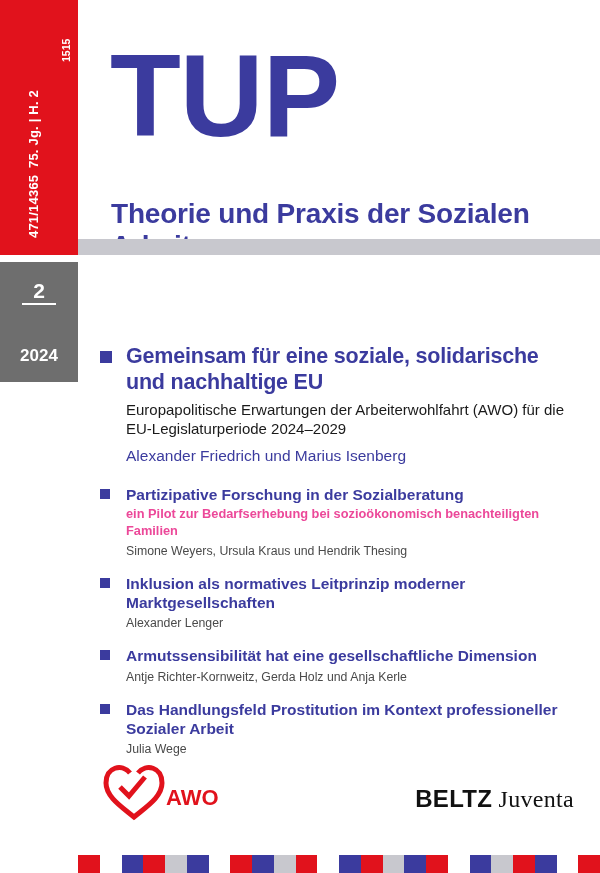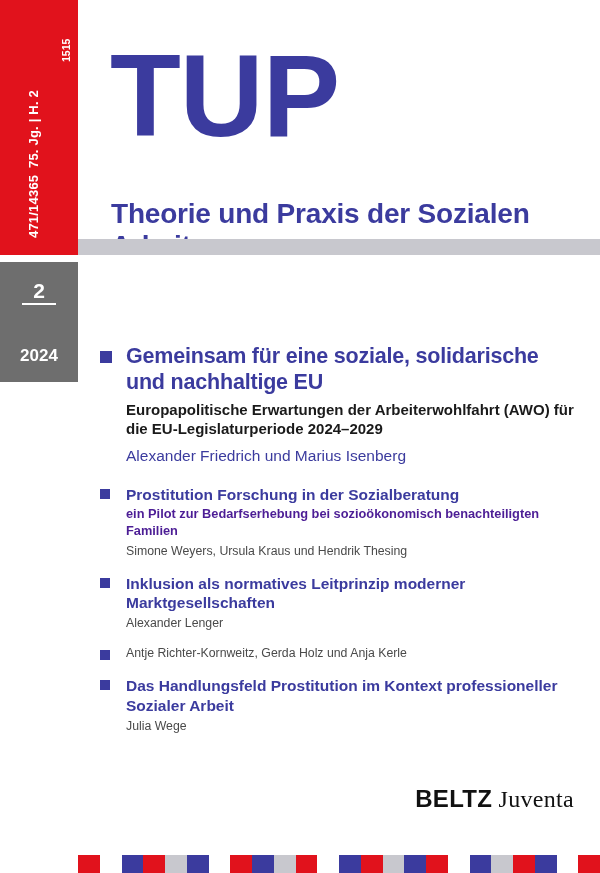--- a/index.html
+++ b/index.html
@@ -156,41 +156,41 @@
   }
   .lead .title {
     font-size: 21.5px;
     font-weight: bold;
     color: #3b3b9e;
     line-height: 1.2;
     letter-spacing: -0.2px;
   }
   .lead .sub {
     font-size: 15px;
-    font-weight: bold;
+    font-weight: normal;
     color: #1a1a1a;
     line-height: 1.28;
     margin-top: 4px;
   }
   .lead .authors {
     font-size: 15.5px;
     color: #3b3b9e;
     margin-top: 9px;
   }
 
   .item .title {
     font-size: 15.5px;
     font-weight: bold;
     color: #3b3b9e;
     line-height: 1.25;
   }
   .item .sub {
     font-size: 12.8px;
     font-weight: bold;
-    color: #4c1d95;
+    color: #ec4899;
     line-height: 1.3;
     margin-top: 2px;
   }
   .item .authors {
     font-size: 12.3px;
     color: #4a4a4a;
     margin-top: 4px;
   }
   .item { margin-bottom: 16px; }
   .item .bullet { top: 4px; width: 10px; height: 10px; }
@@ -274,44 +274,52 @@
 
     <div class="article lead">
       <span class="bullet"></span>
       <div class="title">Gemeinsam für eine soziale, solidarische und nachhaltige EU</div>
       <div class="sub">Europapolitische Erwartungen der Arbeiterwohlfahrt (AWO) für die EU-Legislaturperiode 2024–2029</div>
       <div class="authors">Alexander Friedrich und Marius Isenberg</div>
     </div>
 
     <div class="article item">
       <span class="bullet"></span>
-      <div class="title">Prostitution Forschung in der Sozialberatung</div>
+      <div class="title">Partizipative Forschung in der Sozialberatung</div>
       <div class="sub">ein Pilot zur Bedarfserhebung bei sozioökonomisch benachteiligten Familien</div>
       <div class="authors">Simone Weyers, Ursula Kraus und Hendrik Thesing</div>
     </div>
 
     <div class="article item">
       <span class="bullet"></span>
       <div class="title">Inklusion als normatives Leitprinzip moderner Marktgesellschaften</div>
       <div class="authors">Alexander Lenger</div>
     </div>
 
     <div class="article item">
       <span class="bullet"></span>
+      <div class="title">Armutssensibilität hat eine gesellschaftliche Dimension</div>
       <div class="authors">Antje Richter-Kornweitz, Gerda Holz und Anja Kerle</div>
     </div>
 
     <div class="article item">
       <span class="bullet"></span>
       <div class="title">Das Handlungsfeld Prostitution im Kontext professioneller Sozialer Arbeit</div>
       <div class="authors">Julia Wege</div>
     </div>
 
   </div>
 
+  <div class="awo">
+    <svg width="130" height="58" viewBox="0 0 130 58">
+      <path d="M30 10 C22 0, 6 4, 6 20 C6 34, 22 44, 34 54 C46 44, 62 34, 62 20 C62 4, 46 0, 38 10" fill="none" stroke="#e1121c" stroke-width="5"></path>
+      <path d="M20 24 l9 9 l16 -19" fill="none" stroke="#e1121c" stroke-width="5"></path>
+      <text x="66" y="42" font-family="Liberation Sans, sans-serif" font-size="22" font-weight="bold" fill="#e1121c">AWO</text>
+    </svg>
+  </div>
 
   <div class="beltz">
     <span class="b1">BELTZ</span><span class="b2"> Juventa</span>
   </div>
 
   <div class="strip-left"></div>
   <div class="strip" id="strip">
       <span style="background: rgb(225, 18, 28);"></span>
       <span style="background: rgb(255, 255, 255);"></span>
       <span style="background: rgb(59, 59, 158);"></span>

